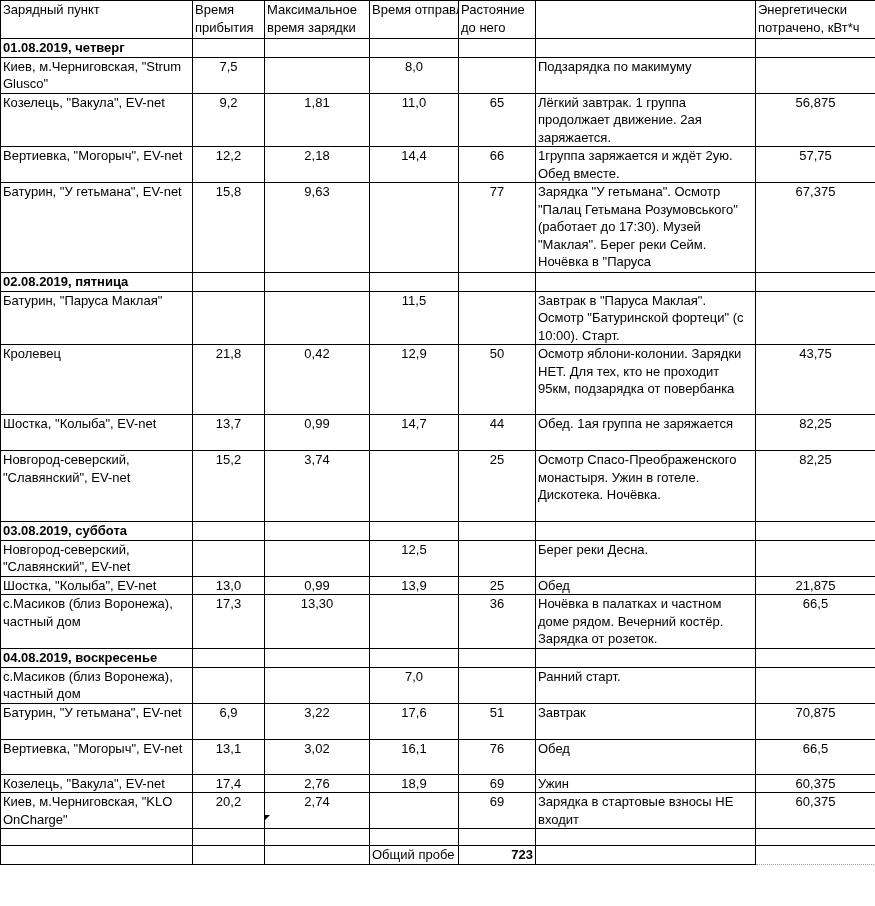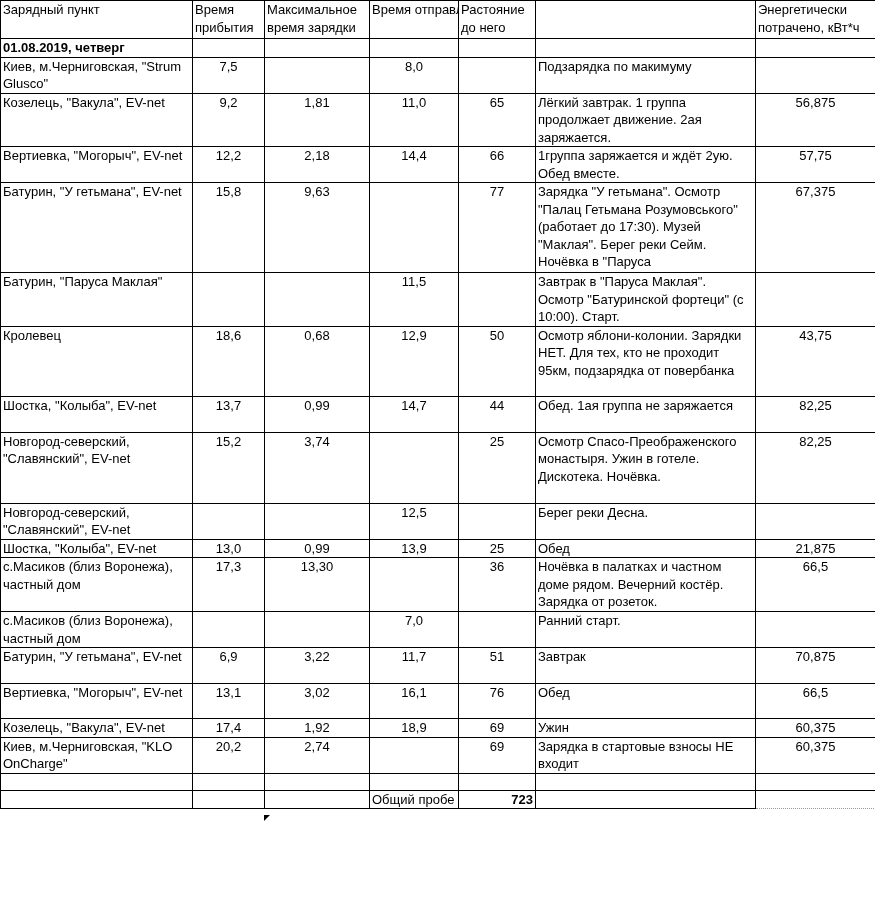--- a/index.html
+++ b/index.html
@@ -81,35 +81,44 @@
     <tr style="height:90px">
       <td>Батурин, "У гетьмана", EV-net</td>
       <td class="num">15,8</td>
       <td class="num">9,63</td>
       <td class="num"></td>
       <td class="num">77</td>
       <td>Зарядка "У гетьмана". Осмотр "Палац Гетьмана Розумовського" (работает до 17:30). Музей "Маклая". Берег реки Сейм. Ночёвка в "Паруса</td>
       <td class="num last">67,375</td>
     </tr>
 
+    <tr class="day" style="height:18px">
+      <td class="loc">02.08.2019, пятница</td>
+      <td></td>
+        <td></td>
+        <td></td>
+        <td></td>
+        <td></td>
+        <td class="last"></td>
+    </tr>
 
     <tr style="height:53px">
       <td>Батурин, "Паруса Маклая"</td>
       <td class="num"></td>
       <td class="num"></td>
       <td class="num">11,5</td>
       <td class="num"></td>
       <td>Завтрак в "Паруса Маклая". Осмотр "Батуринской фортеци" (с 10:00). Старт.</td>
       <td class="num last"></td>
     </tr>
 
     <tr style="height:70px">
       <td>Кролевец</td>
-      <td class="num">18,6</td>
-      <td class="num">0,68</td>
+      <td class="num">21,8</td>
+      <td class="num">0,42</td>
       <td class="num">12,9</td>
       <td class="num">50</td>
       <td>Осмотр яблони-колонии. Зарядки НЕТ. Для тех, кто не проходит 95км, подзарядка от повербанка</td>
       <td class="num last">43,75</td>
     </tr>
 
     <tr style="height:36px">
       <td>Шостка, "Колыба", EV-net</td>
       <td class="num">13,7</td>
       <td class="num">0,99</td>
@@ -122,20 +131,29 @@
     <tr style="height:71px">
       <td>Новгород-северский, "Славянский", EV-net</td>
       <td class="num">15,2</td>
       <td class="num">3,74</td>
       <td class="num"></td>
       <td class="num">25</td>
       <td>Осмотр Спасо-Преображенского монастыря. Ужин в готеле. Дискотека. Ночёвка.</td>
       <td class="num last">82,25</td>
     </tr>
 
+    <tr class="day" style="height:18px">
+      <td class="loc">03.08.2019, суббота</td>
+      <td></td>
+        <td></td>
+        <td></td>
+        <td></td>
+        <td></td>
+        <td class="last"></td>
+    </tr>
 
     <tr style="height:35px">
       <td>Новгород-северский, "Славянский", EV-net</td>
       <td class="num"></td>
       <td class="num"></td>
       <td class="num">12,5</td>
       <td class="num"></td>
       <td>Берег реки Десна.</td>
       <td class="num last"></td>
     </tr>
@@ -154,55 +172,64 @@
     <tr style="height:54px">
       <td>с.Масиков (близ Воронежа), частный дом</td>
       <td class="num">17,3</td>
       <td class="num">13,30</td>
       <td class="num"></td>
       <td class="num">36</td>
       <td>Ночёвка в палатках и частном доме рядом. Вечерний костёр. Зарядка от розеток.</td>
       <td class="num last">66,5</td>
     </tr>
 
+    <tr class="day" style="height:18px">
+      <td class="loc">04.08.2019, воскресенье</td>
+      <td></td>
+        <td></td>
+        <td></td>
+        <td></td>
+        <td></td>
+        <td class="last"></td>
+    </tr>
 
     <tr style="height:36px">
       <td>с.Масиков (близ Воронежа), частный дом</td>
       <td class="num"></td>
       <td class="num"></td>
       <td class="num">7,0</td>
       <td class="num"></td>
       <td>Ранний старт.</td>
       <td class="num last"></td>
     </tr>
 
     <tr style="height:36px">
       <td>Батурин, "У гетьмана", EV-net</td>
       <td class="num">6,9</td>
       <td class="num">3,22</td>
-      <td class="num">11,7</td>
+      <td class="num">17,6</td>
       <td class="num">51</td>
       <td>Завтрак</td>
       <td class="num last">70,875</td>
     </tr>
 
     <tr style="height:35px">
       <td>Вертиевка, "Могорыч", EV-net</td>
       <td class="num">13,1</td>
       <td class="num">3,02</td>
       <td class="num">16,1</td>
       <td class="num">76</td>
       <td>Обед</td>
       <td class="num last">66,5</td>
     </tr>
 
     <tr style="height:18px">
       <td>Козелець, "Вакула", EV-net</td>
       <td class="num">17,4</td>
-      <td class="num">1,92</td>
+      <td class="num">2,76</td>
       <td class="num">18,9</td>
       <td class="num">69</td>
       <td>Ужин</td>
       <td class="num last">60,375</td>
     </tr>
 
     <tr style="height:34px">
       <td>Киев, м.Черниговская, "KLO OnCharge"</td>
       <td class="num">20,2</td>
       <td class="num">2,74</td>

